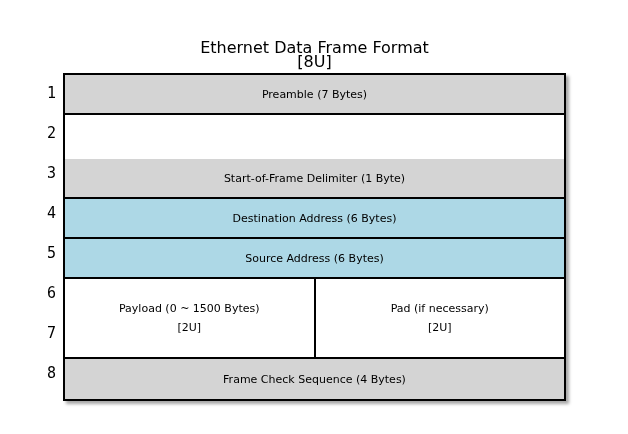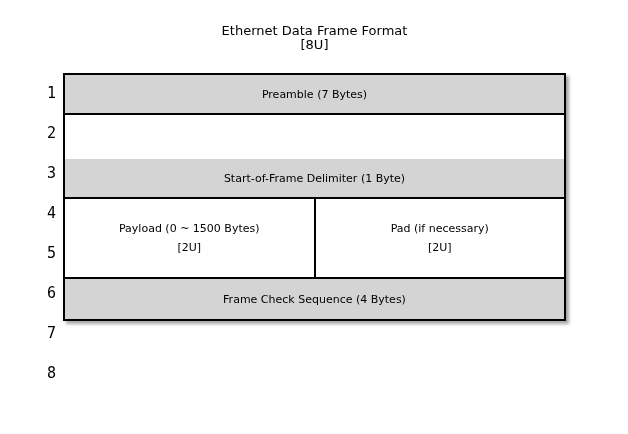--- a/index.html
+++ b/index.html
@@ -7,25 +7,25 @@
     position: relative;
     width: 628px;
     height: 434px;
     background: #ffffff;
     font-family: "DejaVu Sans", sans-serif;
     color: #000000;
     overflow: hidden;
   }
   .titles {
     position: absolute;
-    top: 24px;
+    top: 41px;
     left: 63px;
     width: 503px;
     text-align: center;
-    font-size: 13px;
+    font-size: 16px;
     line-height: 13.5px;
   }
   .frame-area {
     position: absolute;
     top: 73px;
     left: 28px;
     display: flex;
     align-items: flex-start;
   }
   .row-numbers {
@@ -92,20 +92,22 @@
       <div class="row-number">4</div>
       <div class="row-number">5</div>
       <div class="row-number">6</div>
       <div class="row-number">7</div>
       <div class="row-number">8</div>
     </div>
 
     <div class="frame-table">
       <div class="frame-row" style="background-color: rgb(212, 212, 212);">Preamble (7 Bytes)</div>
       <div class="frame-row" style="background-color: rgb(212, 212, 212); margin-top: 44px;">Start-of-Frame Delimiter (1 Byte)</div>
+      <div class="frame-row" style="background-color: rgb(173, 216, 230);">Destination Address (6 Bytes)</div>
+      <div class="frame-row" style="background-color: rgb(173, 216, 230);">Source Address (6 Bytes)</div>
       <div class="frame-row split" style="background-color: rgb(255, 255, 255);">
         <div class="split-cell first">
           <span>Payload (0 ~ 1500 Bytes)</span>
           <span>[2U]</span>
         </div>
         <div class="split-cell">
           <span>Pad (if necessary)</span>
           <span>[2U]</span>
         </div>
       </div>

